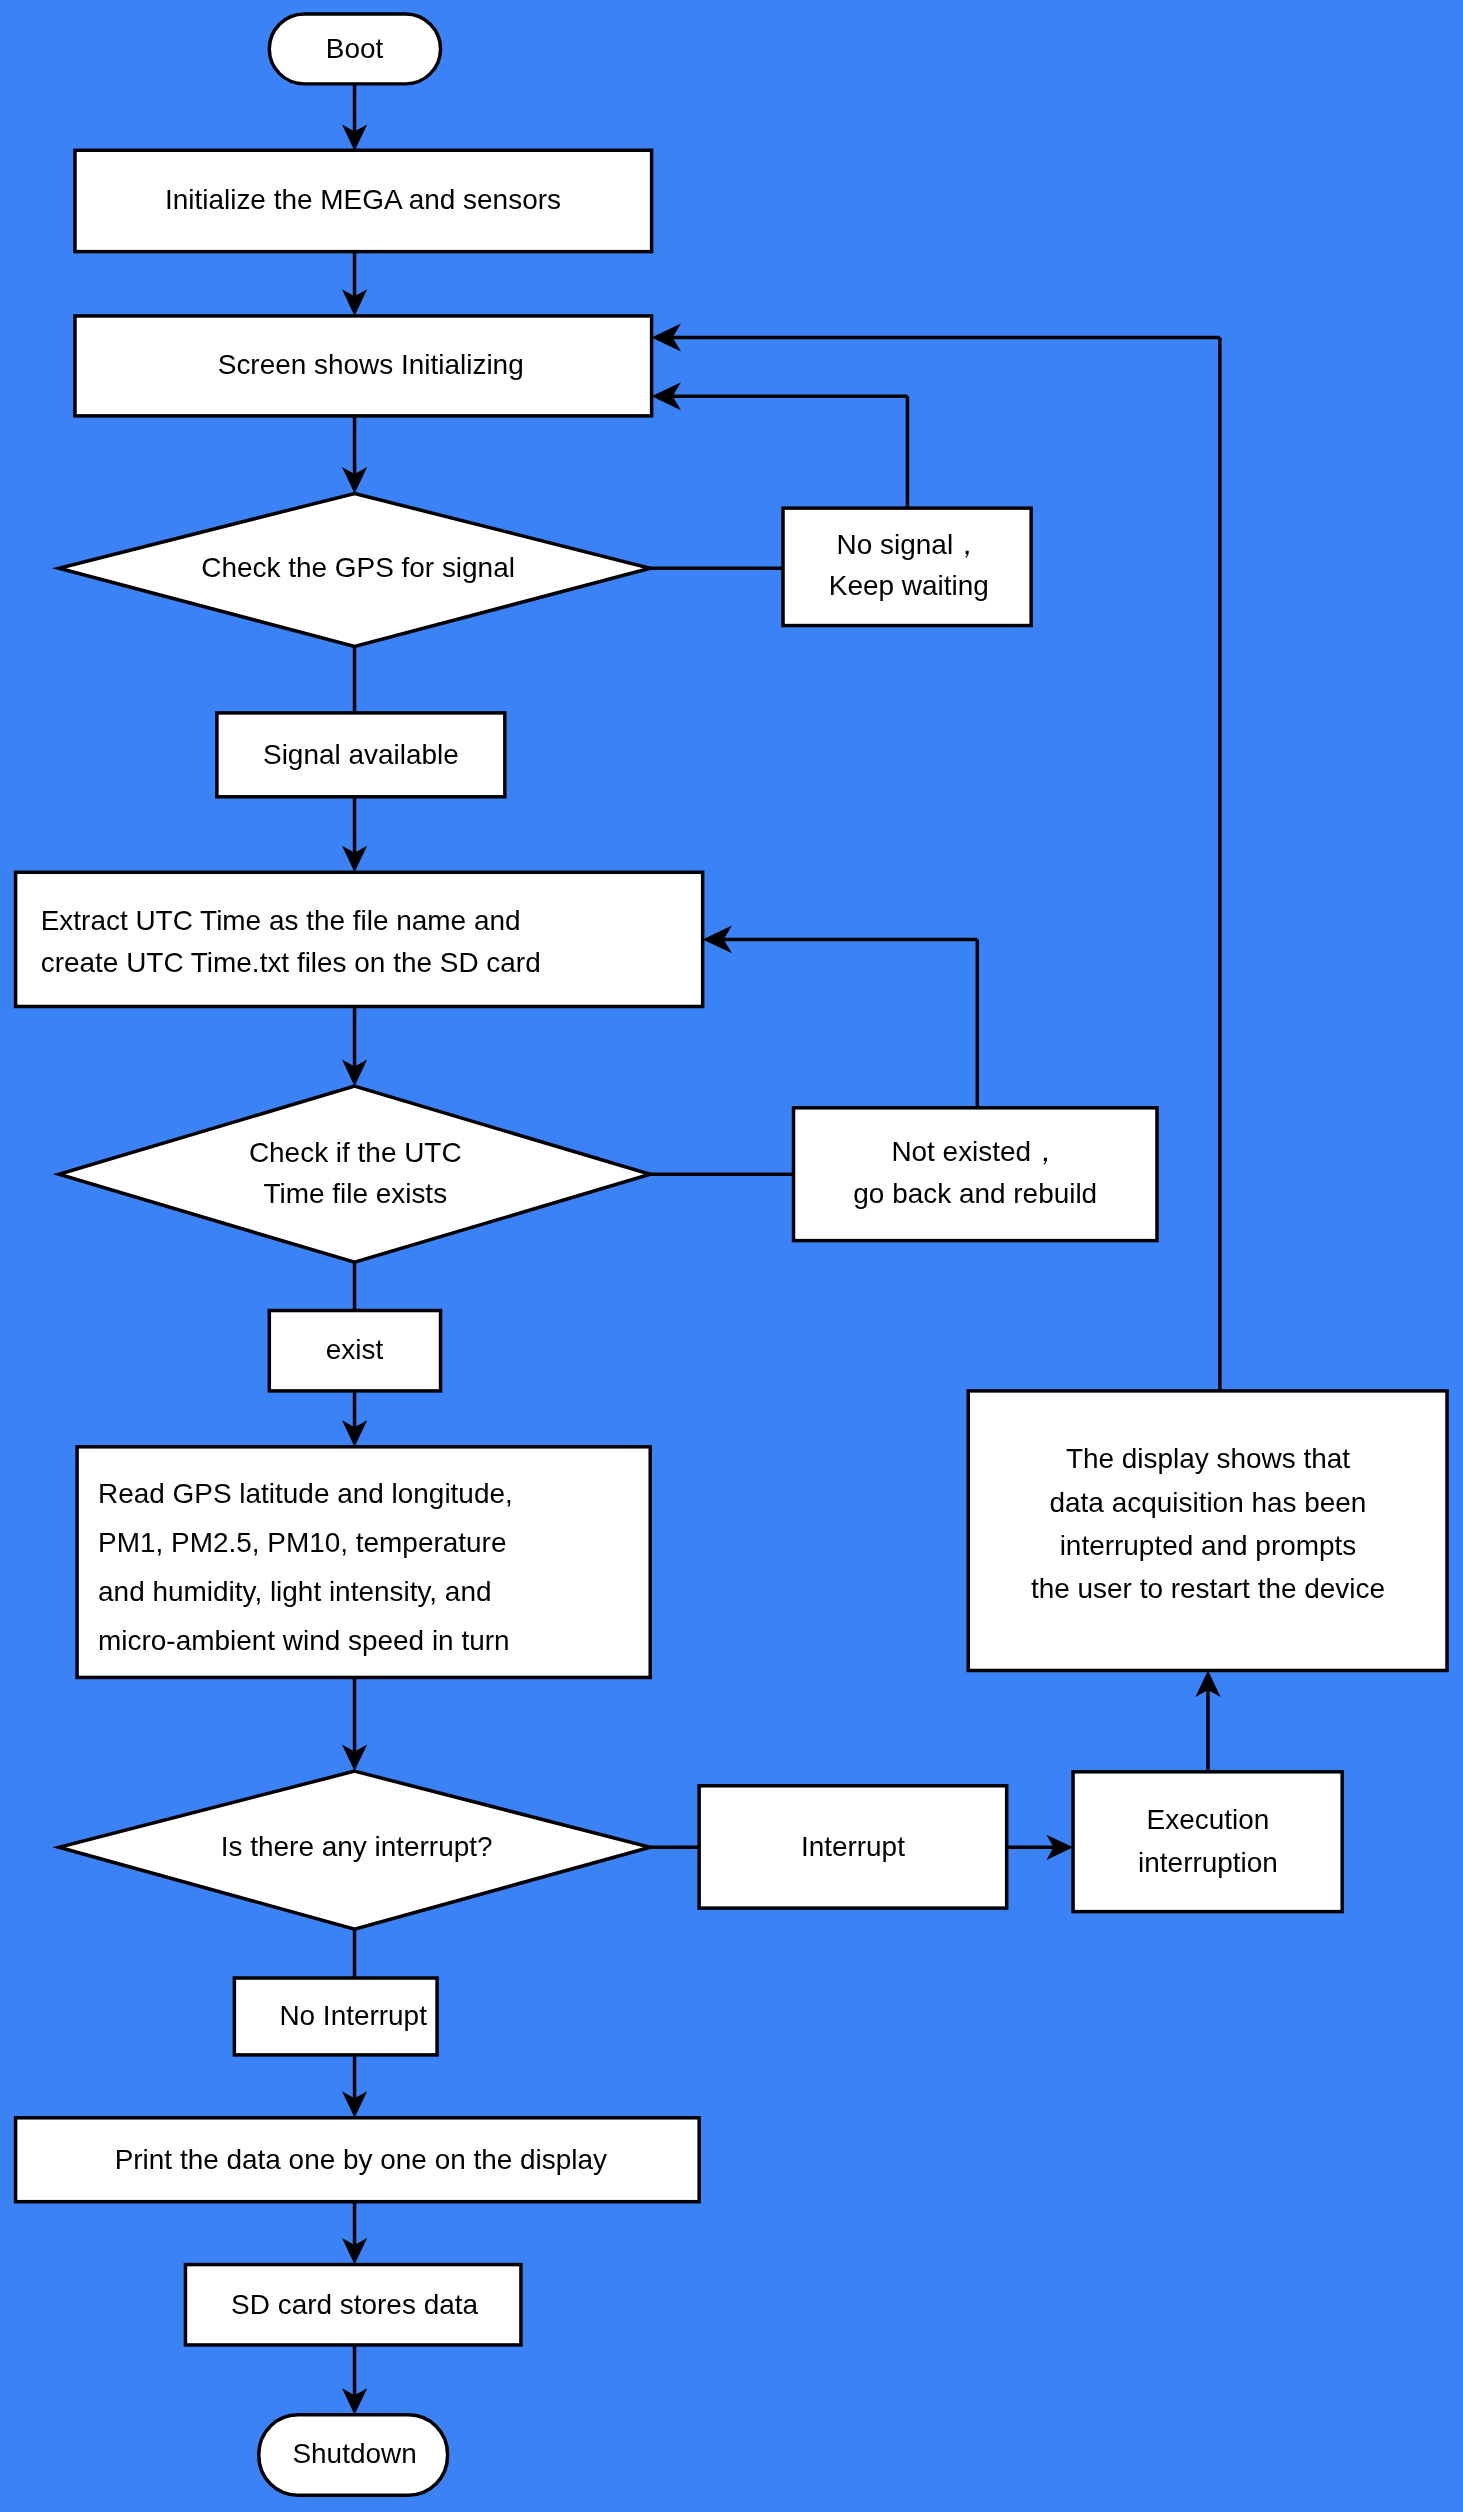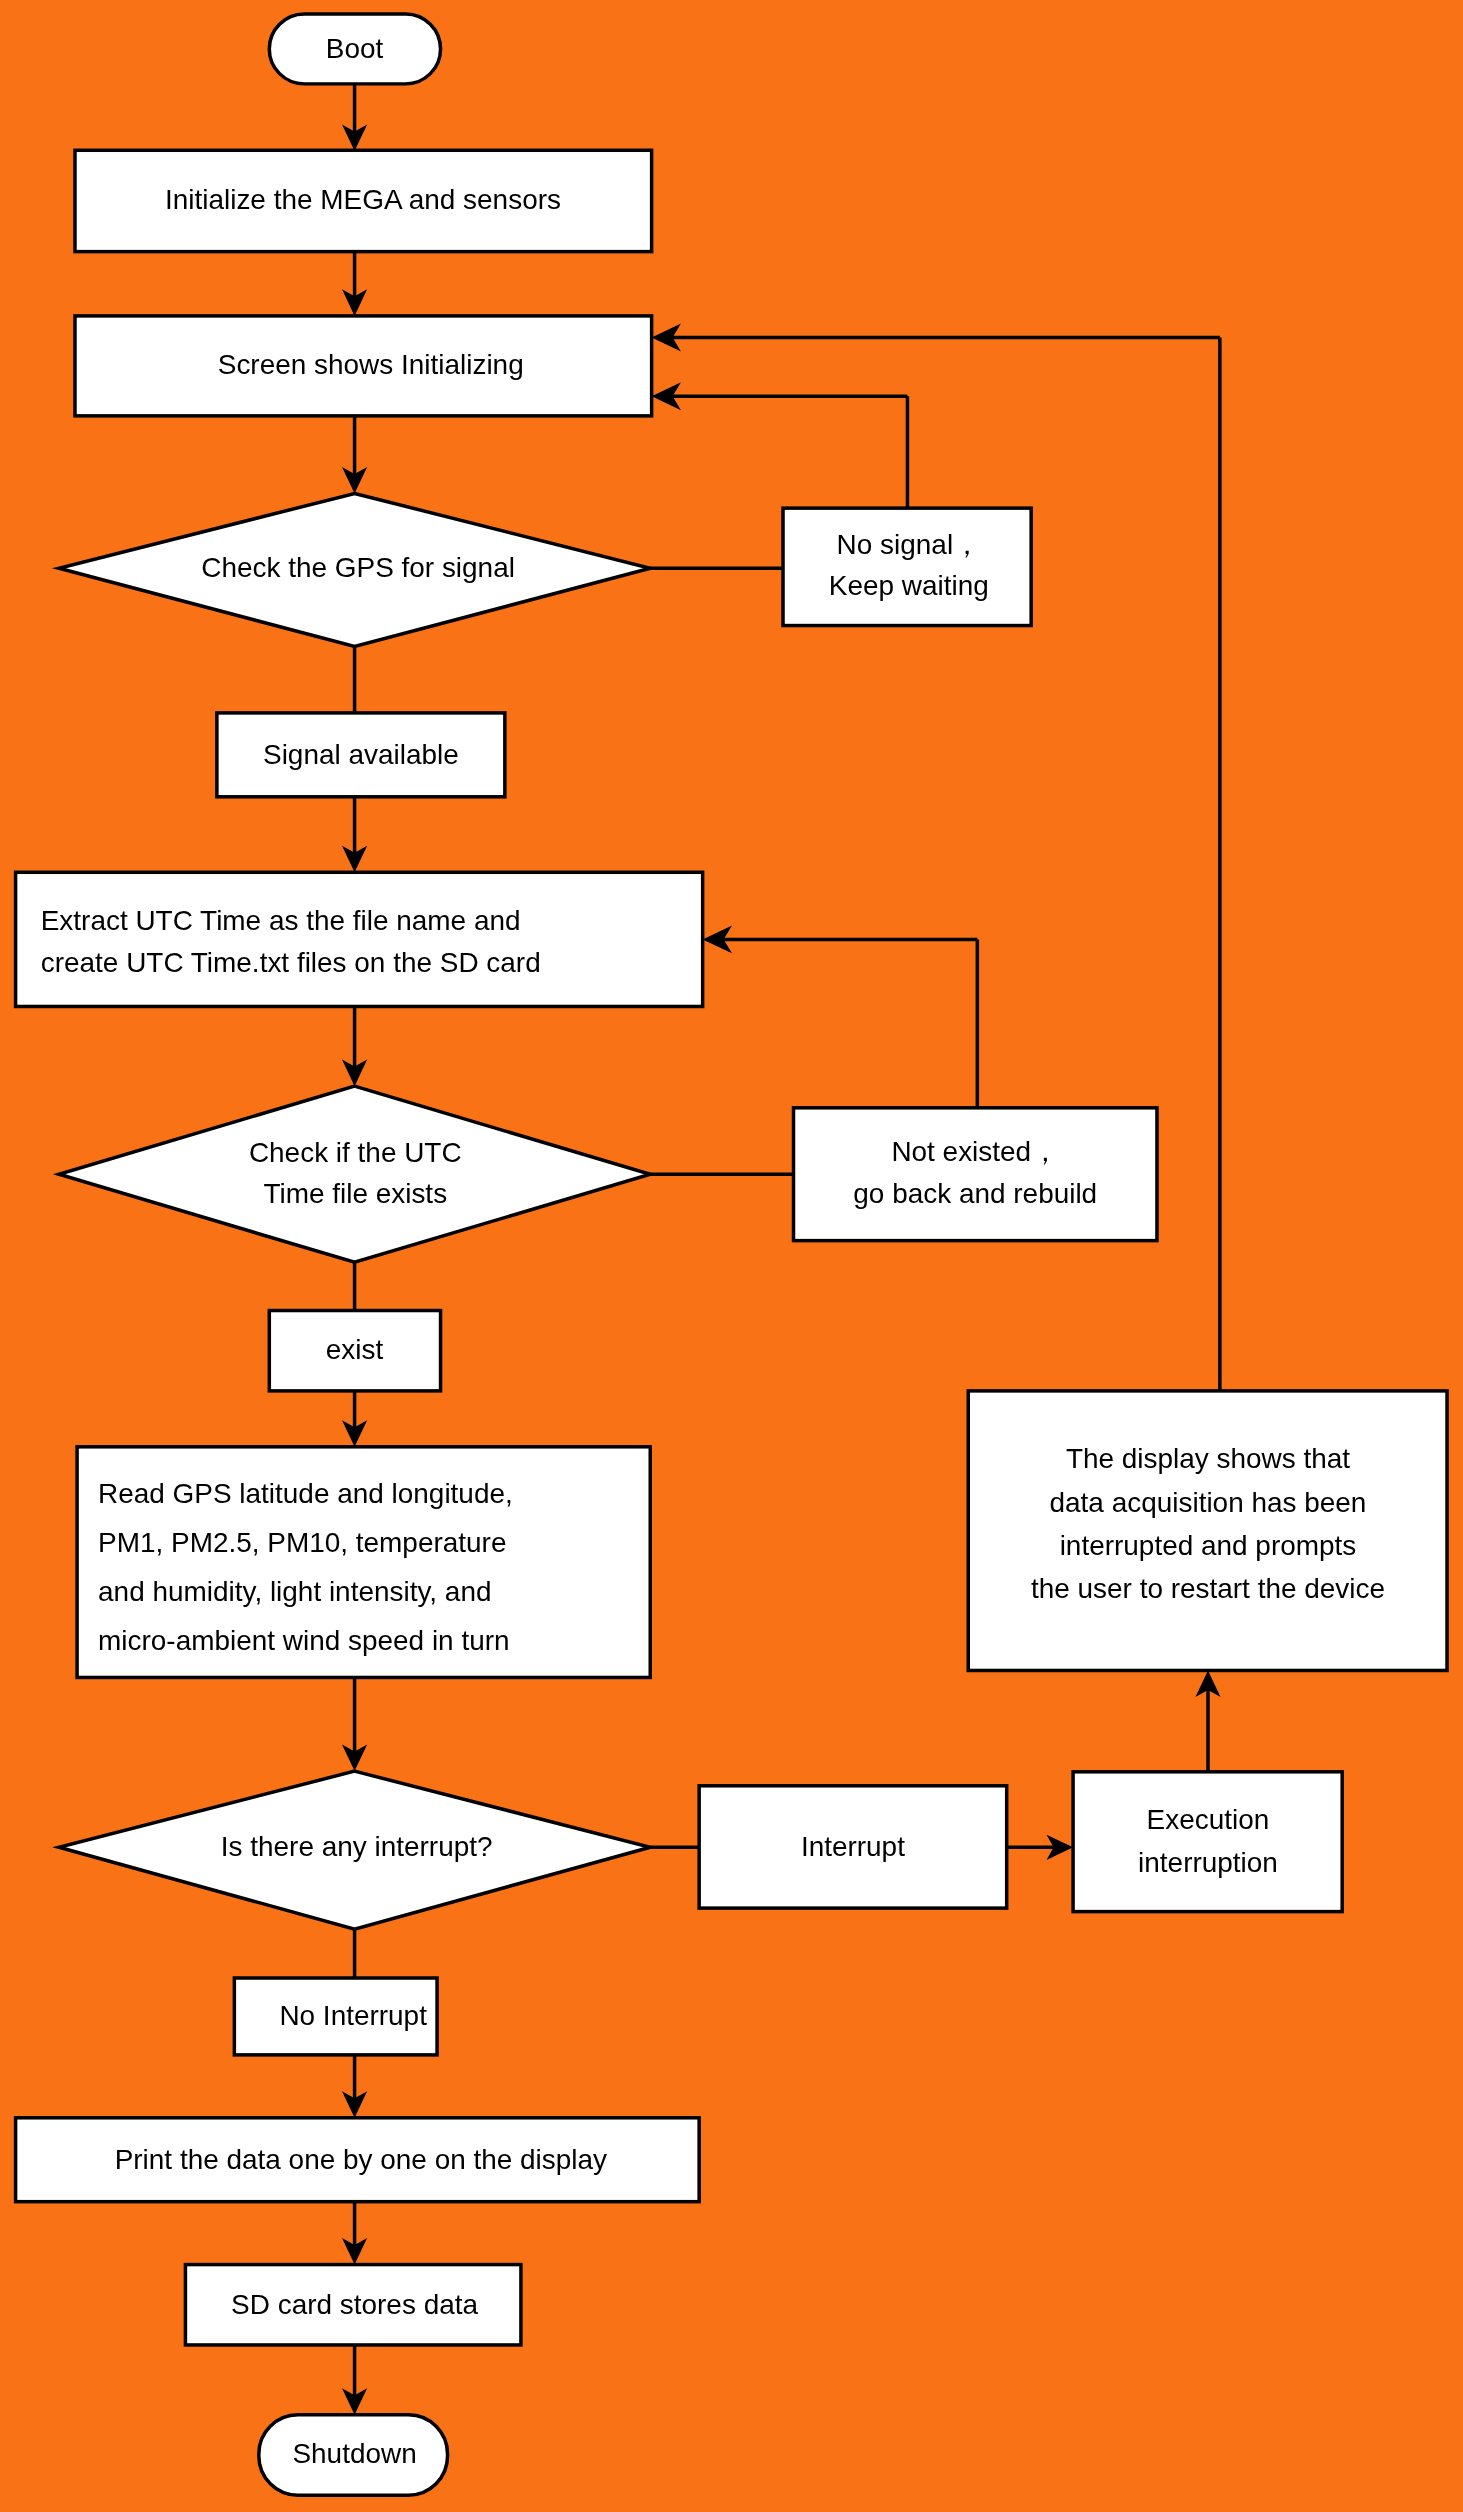--- a/index.html
+++ b/index.html
@@ -8,21 +8,21 @@
     padding: 0;
     background: #ffffff;
   }
   body {
     font-family: "Liberation Sans", sans-serif;
   }
   #flow-root {
     position: relative;
     width: 1464px;
     height: 2512px;
-    background: #f97316;
+    background: #3b82f6;
     overflow: hidden;
   }
   svg#flow-svg {
     position: absolute;
     top: 0;
     left: 0;
     width: 1464px;
     height: 2512px;
     display: block;
   }

